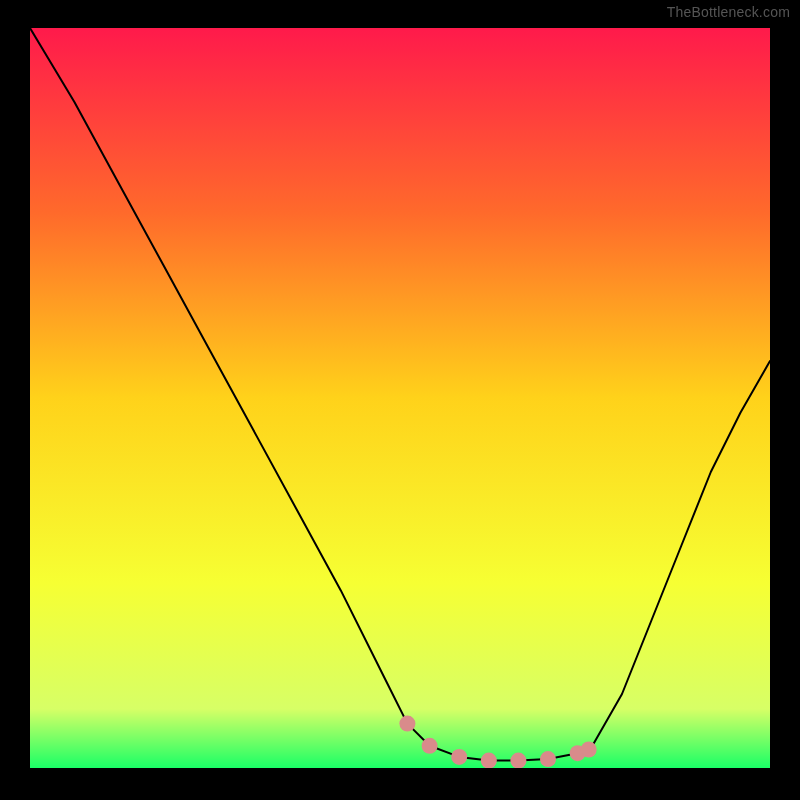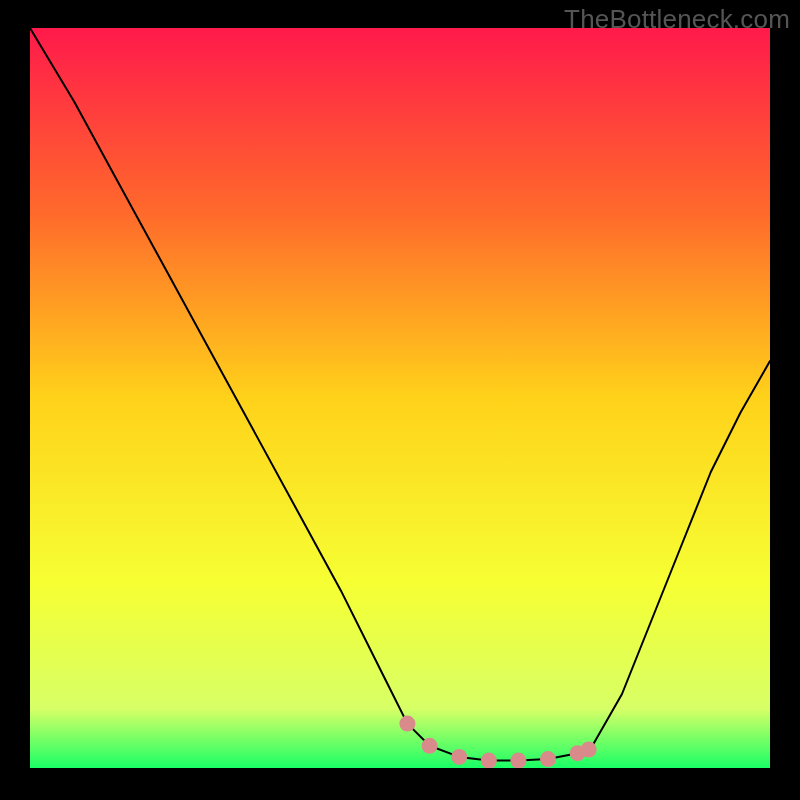--- a/index.html
+++ b/index.html
@@ -1,18 +1,18 @@
 <!DOCTYPE html>
 <html><head>
 <meta charset="utf-8">
 <style>
   * { margin: 0; padding: 0; box-sizing: border-box; }
   html, body { width: 800px; height: 800px; overflow: hidden; background: #000; font-family: Arial, Helvetica, sans-serif; }
   .frame { position: relative; width: 800px; height: 800px; background: #000; }
-  .watermark { position: absolute; top: 4px; right: 10px; color: #555; font-size: 26px; font-weight: 500; letter-spacing: 0.2px; z-index: 10; }
+  .watermark { position: absolute; top: 4px; right: 10px; color: #555; font-size: 14px; font-weight: 500; letter-spacing: 0.2px; z-index: 10; }
   .plot { position: absolute; left: 30px; top: 28px; width: 740px; height: 740px; }
   .plot svg { display: block; width: 100%; height: 100%; }
 </style>
 </head>
 <body>
 
 <div class="frame">
   <div class="watermark">TheBottleneck.com</div>
   <div class="plot">
     <svg viewBox="0 0 740 740" preserveAspectRatio="none">

